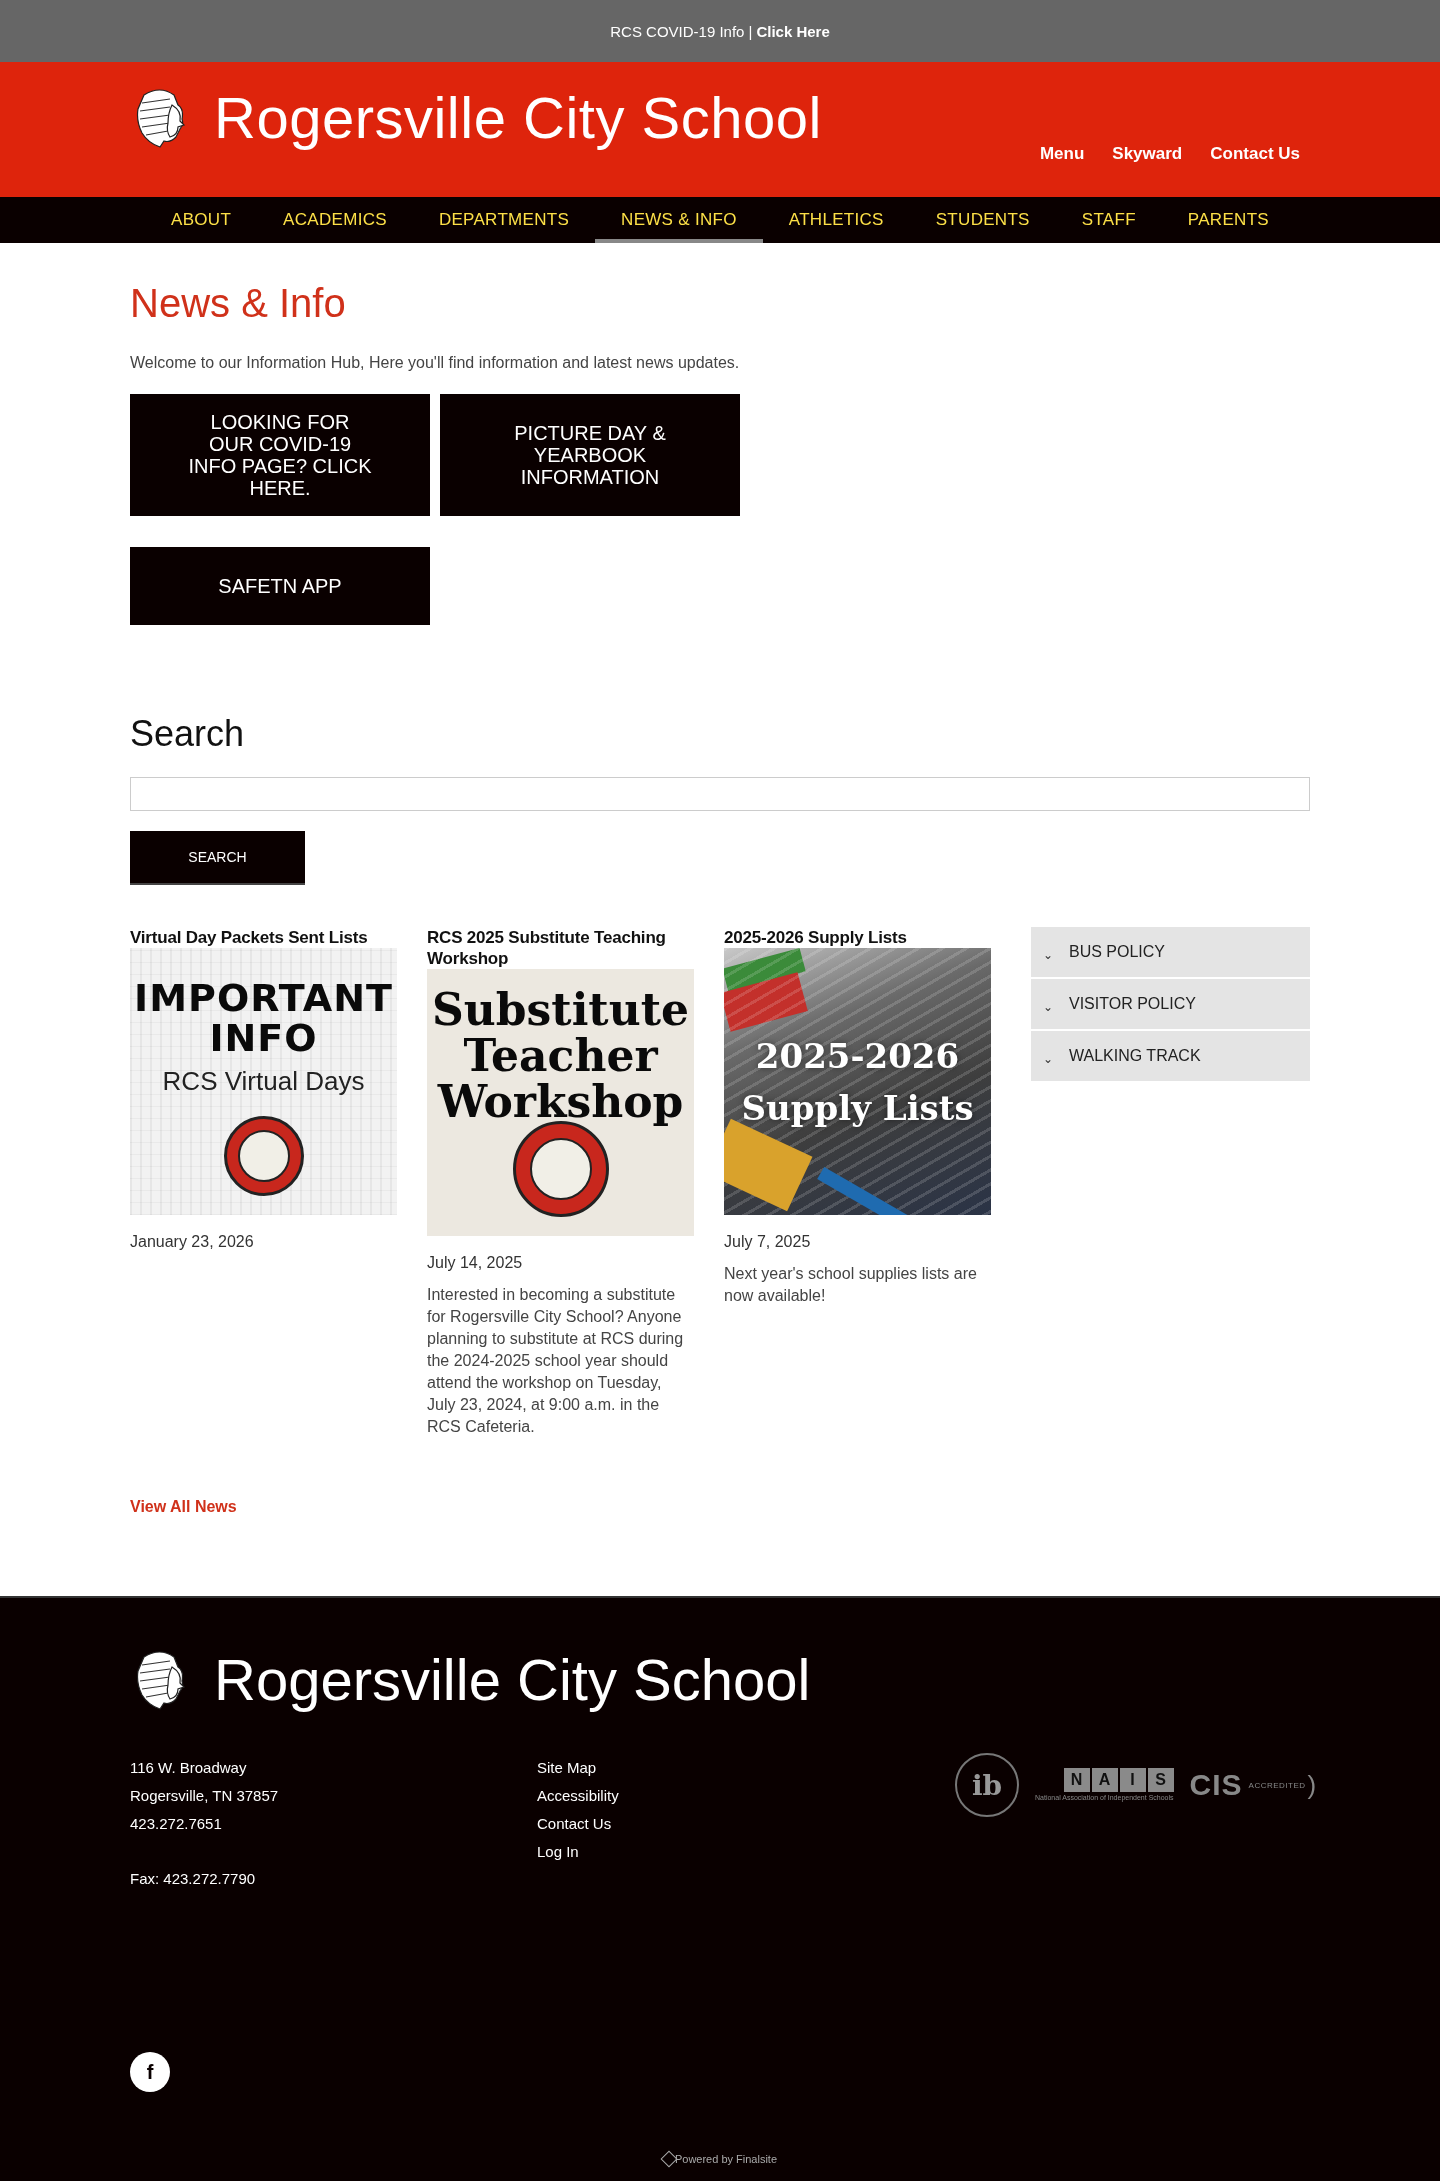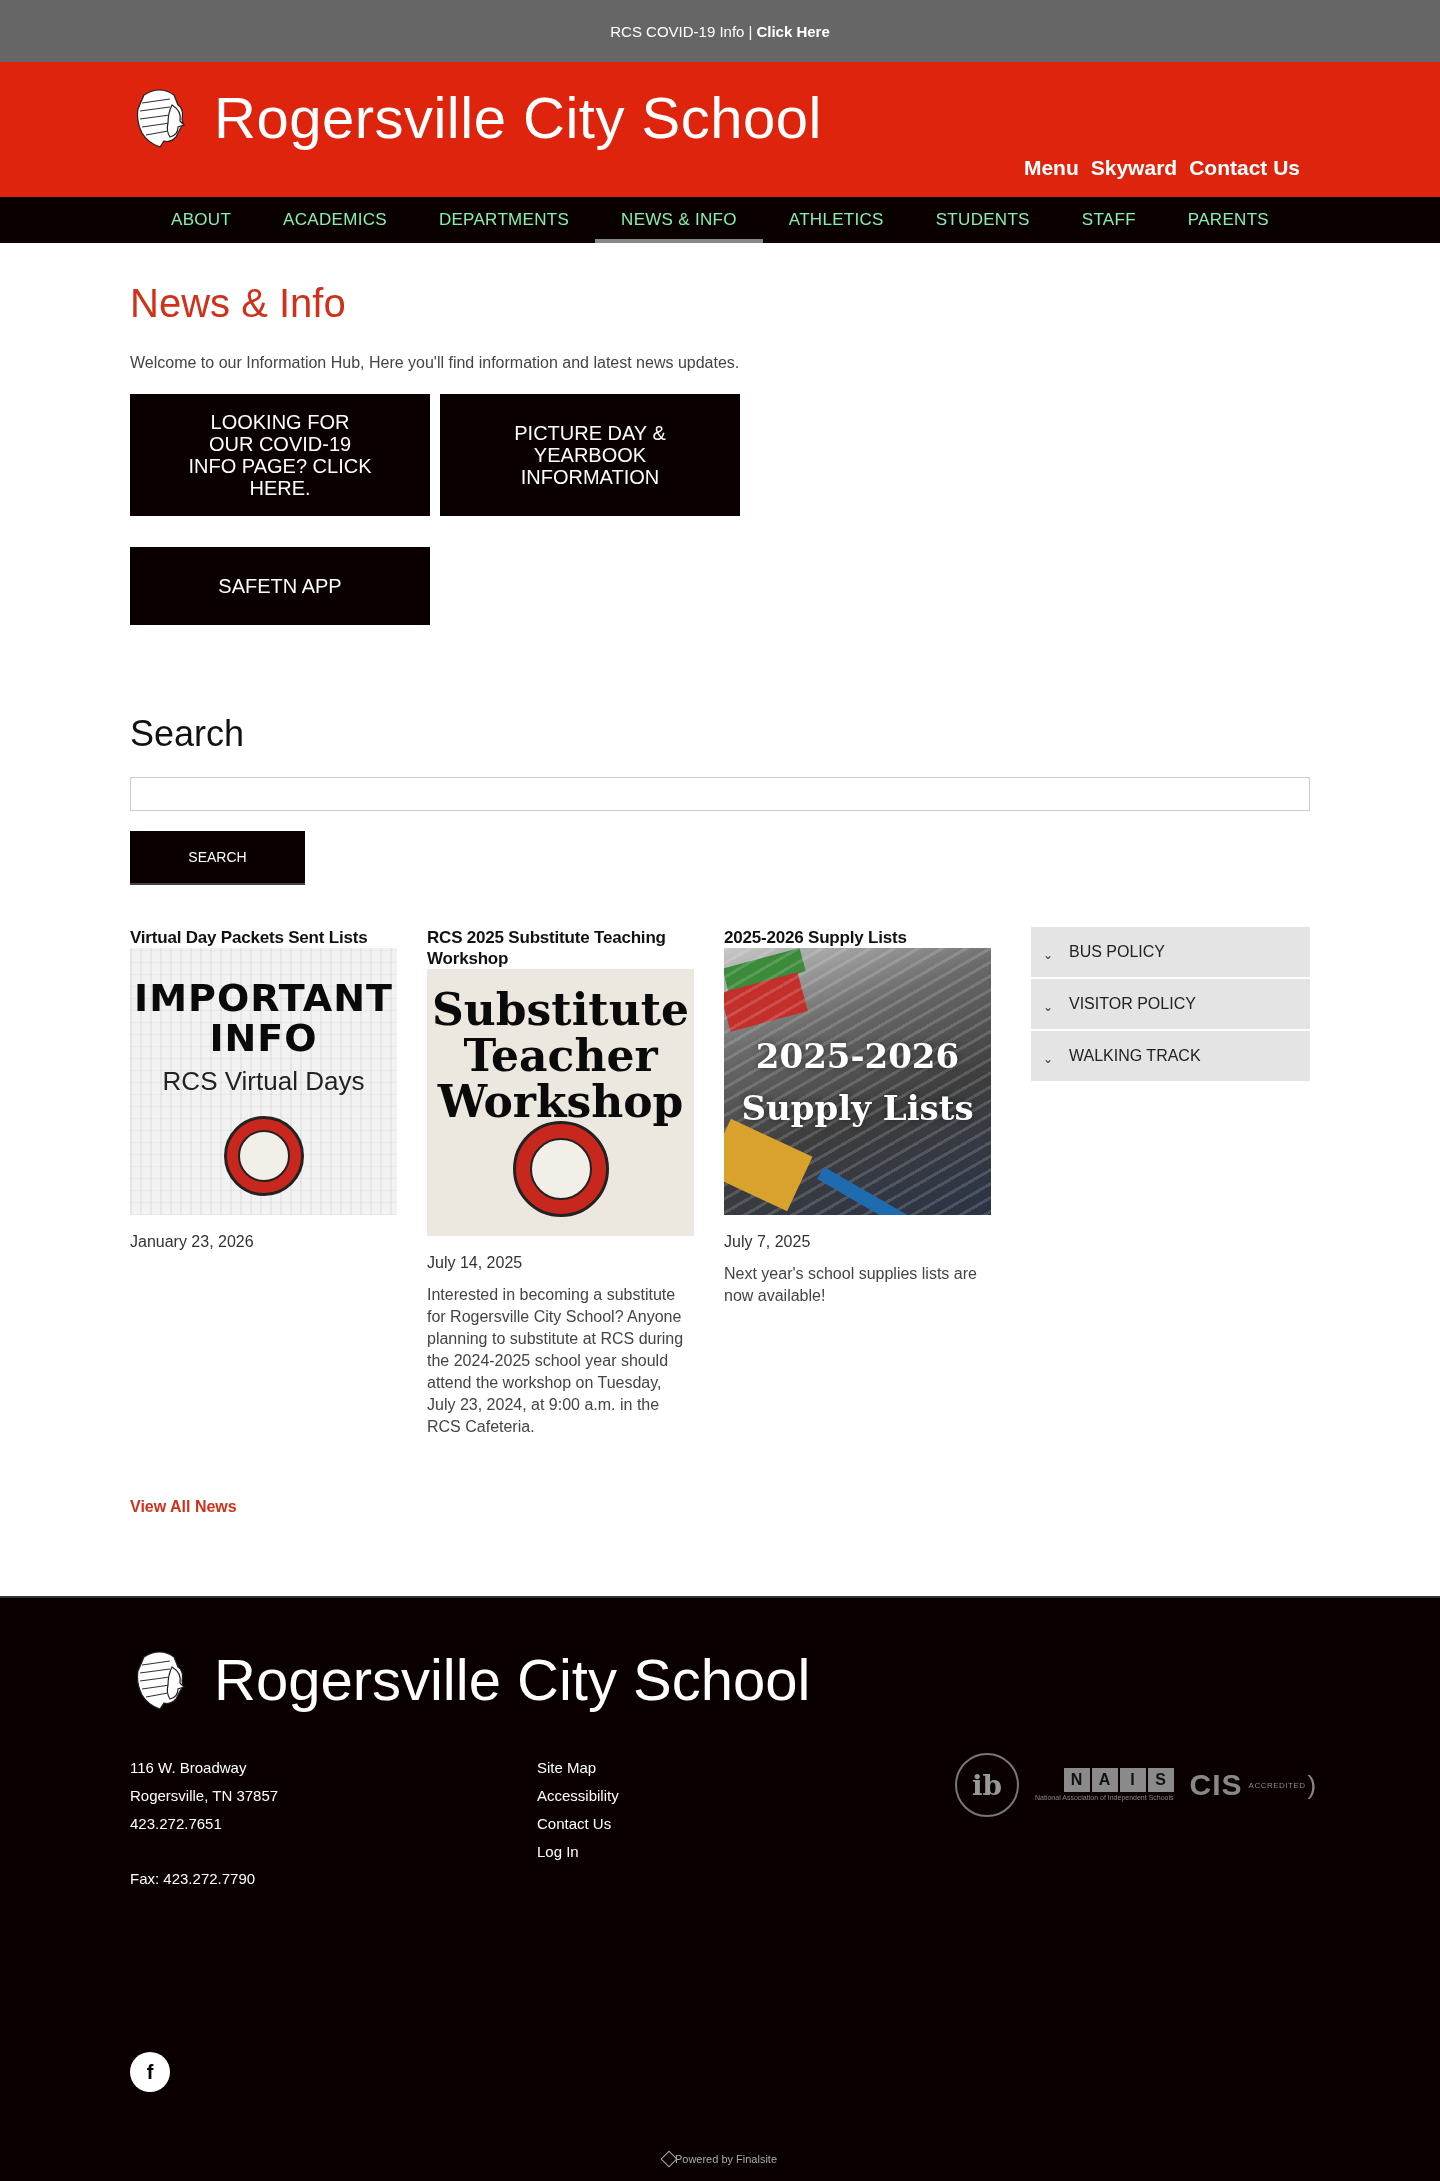--- a/index.html
+++ b/index.html
@@ -9,29 +9,29 @@
   
   .alert-bar { height: 62px; background: #666666; color: #fff; display: flex; align-items: center; justify-content: center; font-size: 15px; }
   .alert-bar .sep { margin: 0 4px; }
   .alert-bar .alert-link { font-weight: bold; }
 
   
   .header { height: 135px; background: #de240c; position: relative; }
   .header .logo-wrap { position: absolute; left: 130px; top: 22px; display: flex; align-items: center; }
   .header .logo-img { width: 66px; height: 66px; }
   .header .site-title { font-size: 58px; color: #fff; margin-left: 18px; font-weight: normal; letter-spacing: 0.5px; }
-  .header .util-links { position: absolute; right: 140px; top: 94px; display: flex; gap: 12px; font-size: 21px; color: #fff; }
+  .header .util-links { position: absolute; right: 140px; top: 82px; display: flex; gap: 28px; font-size: 17px; color: #fff; }
   .header .util-links a { font-weight: bold; color: #fff; }
   .header .search-bar { position: absolute; left: 867px; width: 443px; top: 132px; height: 28px; border-bottom: 1.5px solid #fff; }
   .header .search-icon { position: absolute; right: 8px; top: 2px; width: 18px; height: 18px; }
 
   
   .nav { height: 46px; background: #0a0000; display: flex; justify-content: center; position: relative; }
   .nav-inner { display: flex; height: 100%; }
-  .nav-item { color: #86efac; font-size: 17px; letter-spacing: 0.3px; padding: 0 26px; display: flex; align-items: center; position: relative; }
+  .nav-item { color: #fde047; font-size: 17px; letter-spacing: 0.3px; padding: 0 26px; display: flex; align-items: center; position: relative; }
   .nav-item.active::after { content: ""; position: absolute; left: 0; right: 0; bottom: 0; height: 4px; background: #888; }
 
   
   .main { padding: 0 130px; }
   .page-title { color: #d0311a; font-size: 40px; font-weight: normal; margin-top: 38px; }
   .intro { font-size: 16px; color: #444; margin-top: 28px; }
   .tiles { display: grid; grid-template-columns: 300px 300px; column-gap: 10px; row-gap: 31px; margin-top: 22px; }
   .tile { background: #0a0000; color: #fff; display: flex; align-items: center; justify-content: center; text-align: center; font-size: 20px; line-height: 22px; padding: 0 56px; }
   .tile.tall { height: 122px; }
   .tile.short { height: 78px; }

